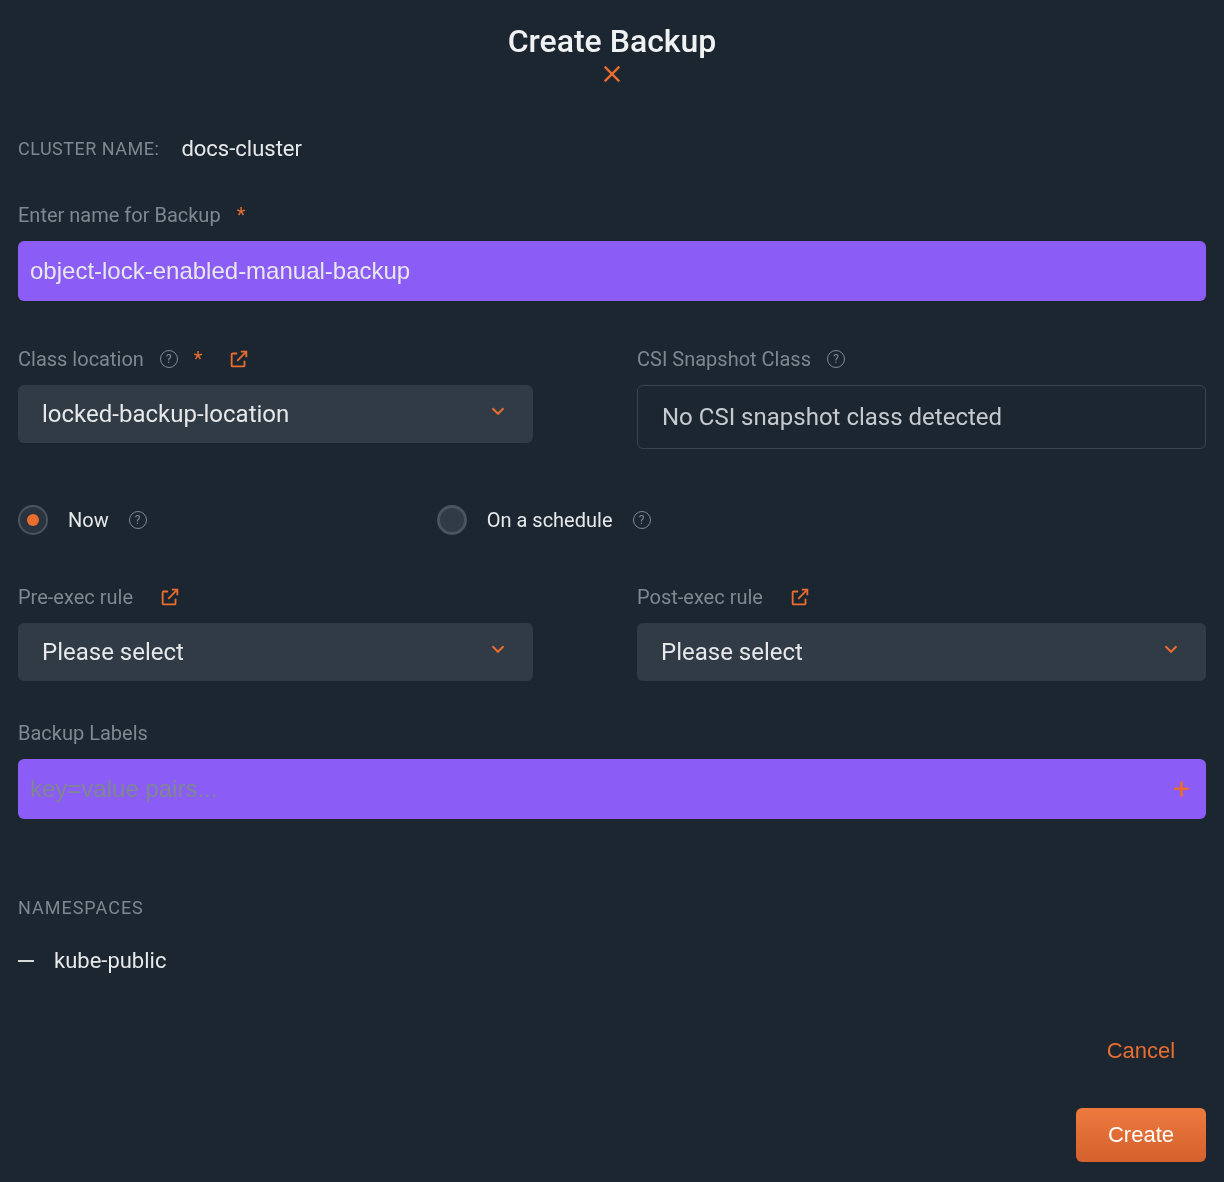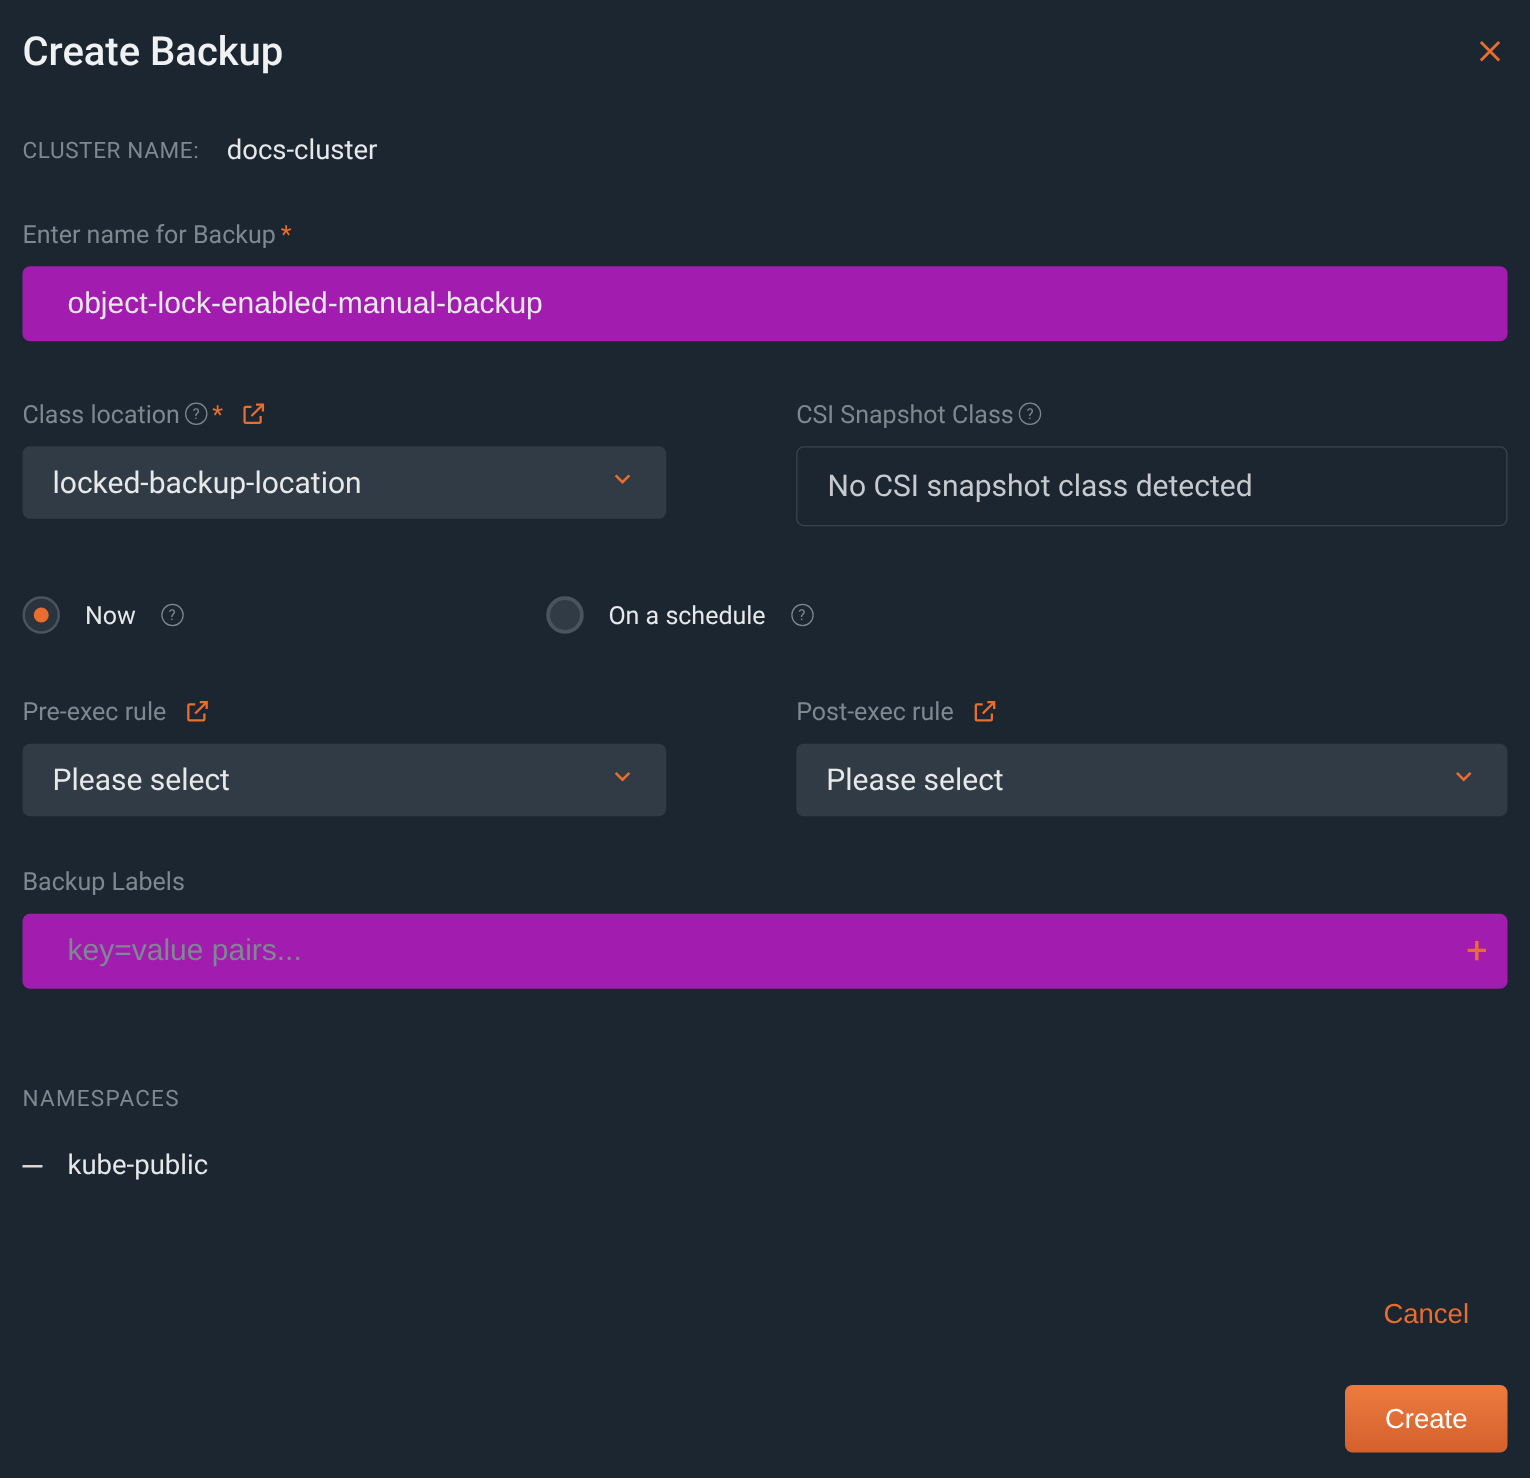--- a/index.html
+++ b/index.html
@@ -5,38 +5,38 @@
   * { box-sizing: border-box; margin: 0; padding: 0; }
   body {
     background: #1c2630;
     color: #e6e8ea;
     font-family: -apple-system, BlinkMacSystemFont, "Segoe UI", Roboto, Helvetica, Arial, sans-serif;
     width: 1224px;
     height: 1182px;
     padding: 22px 18px 18px 18px;
     position: relative;
   }
-  .header { display:flex; justify-content:space-between; align-items:center; margin-bottom: 48px;}
+  .header { display:flex; justify-content:space-between; align-items:center; margin-bottom: 48px; flex-direction: column;}
   .title { font-size: 32px; font-weight: 500; color: #f0f1f2; }
   .close-btn { width: 28px; height: 28px; display:flex; align-items:center; justify-content:center; cursor:pointer; color:#e96d2f; }
   .close-btn svg { width:22px; height:22px; stroke:#e96d2f; stroke-width:2.5; }
 
   .cluster-row { display:flex; align-items:center; gap: 22px; margin-bottom: 42px; }
   .cluster-label { font-size: 18px; letter-spacing: 0.5px; color:#7e8890; text-transform: uppercase; }
   .cluster-name { font-size: 22px; color:#e6e8ea; }
 
-  .field-label { font-size: 20px; color:#7e8890; margin-bottom: 14px; display:flex; align-items:center; gap:4px; }
+  .field-label { font-size: 20px; color:#7e8890; margin-bottom: 14px; display:flex; align-items:center; gap:16px; }
   .required { color:#e96d2f; }
   .help-icon { width:18px; height:18px; border:1.5px solid #7e8890; border-radius:50%; display:inline-flex; align-items:center; justify-content:center; font-size:12px; color:#7e8890; }
   .ext-link-icon { width:22px; height:22px; display:inline-flex; align-items:center; justify-content:center; color:#e96d2f; margin-left:10px;}
   .ext-link-icon svg { width:22px; height:22px; stroke:#e96d2f; stroke-width:2; fill:none; }
 
   .text-input {
-    width: 100%; height: 60px; background:#a21caf; border:none; border-radius:6px;
-    padding: 0 36px; font-size: 24px; color:#e6e8ea; outline:none;
+    width: 100%; height: 60px; background:#8b5cf6; border:none; border-radius:6px;
+    padding: 0 12px; font-size: 24px; color:#e6e8ea; outline:none;
   }
   .text-input::placeholder { color:#7e8890; }
 
   .row-2 { display:flex; gap:50px; margin-top: 46px; }
   .col { flex:1; min-width:0; }
 
   .select-box {
     height: 58px; background:#303b45; border-radius:6px; display:flex;
     align-items:center; justify-content:space-between; padding:0 24px;
     font-size:24px; color:#e6e8ea; cursor:pointer; width:515px;

